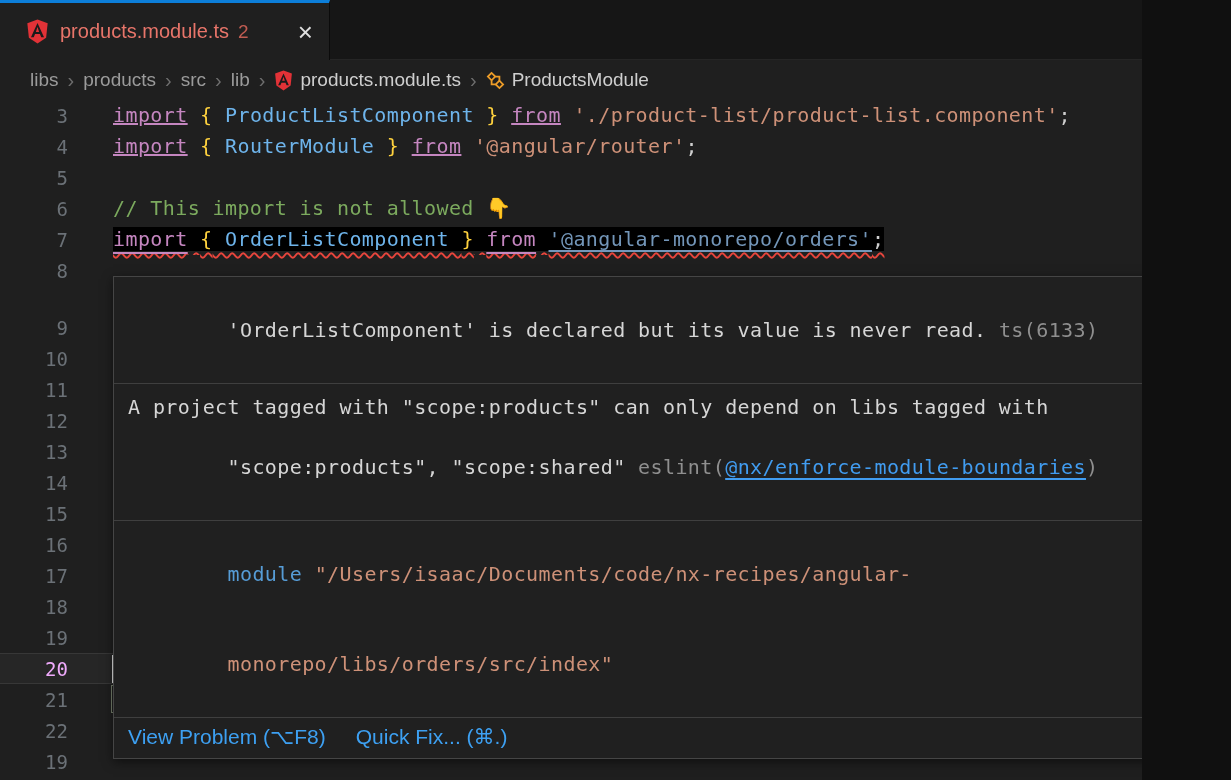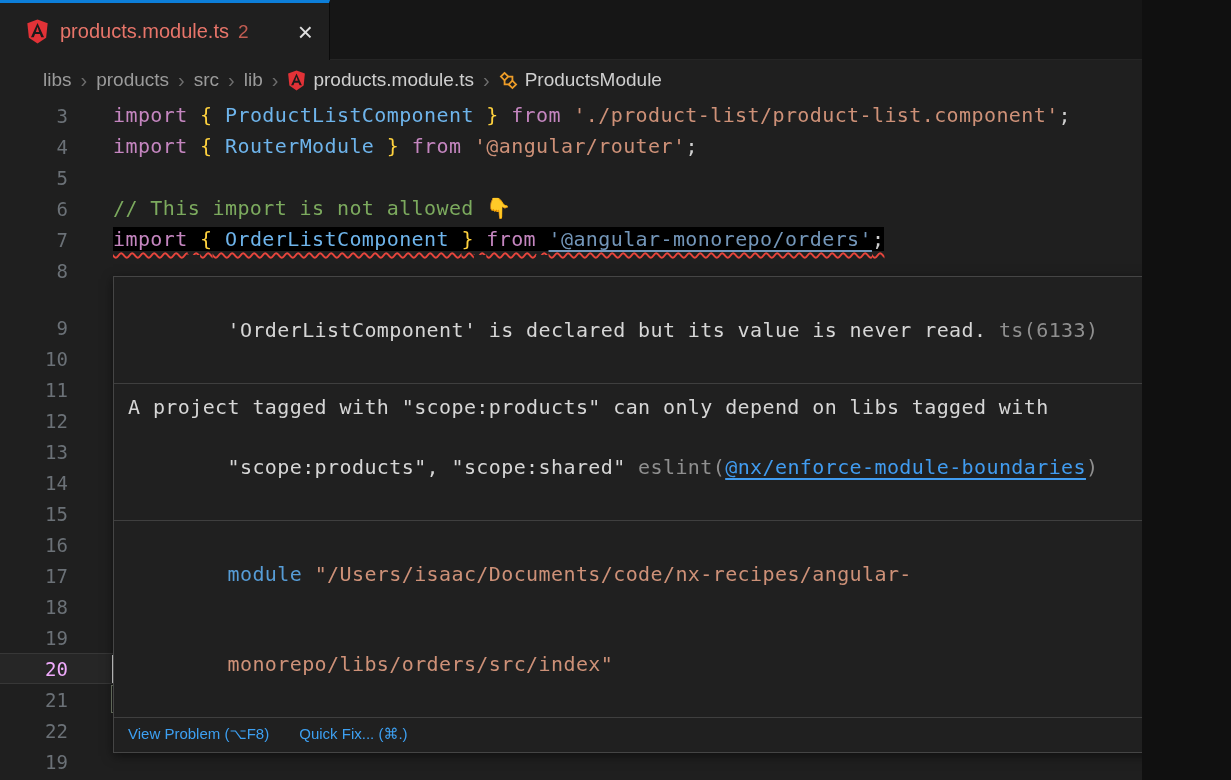--- a/index.html
+++ b/index.html
@@ -11,41 +11,41 @@
   .tab { position:absolute; left:0; top:0; width:330px; height:60px; background:#1f1f1f;
          border-top:3.5px solid #0c7ed9; border-right:1px solid #0b0b0b;
          display:flex; align-items:center; padding:0 16px 0 26px; cursor:pointer; }
   .tab-icon { width:23px; height:25px; margin-right:11px; flex:none; }
   .tab-title { font-size:20px; color:#e8756a; white-space:pre; }
   .tab-count { font-size:19px; color:#c05c52; margin-left:9px; }
   .tab-close { margin-left:auto; font-size:26px; line-height:26px; color:#dedede; cursor:pointer; }
 
   
   .breadcrumb { position:absolute; top:60px; left:0; right:8px; height:40px; background:#1f1f1f;
-                display:flex; align-items:center; padding-left:30px; font-size:19px; color:#9b9b9b;margin-left:13px; }
+                display:flex; align-items:center; padding-left:30px; font-size:19px; color:#9b9b9b; }
   .crumb { display:flex; align-items:center; cursor:pointer; white-space:pre; }
   .crumb.bright { color:#cfcfcf; }
   .crumb-sep { color:#6e6e6e; margin:0 9px; font-size:20px; }
   .crumb-icon { width:19px; height:21px; margin-right:7px; }
 
   
   .editor { position:absolute; top:100px; left:0; right:0; bottom:0;
             font-family:"DejaVu Sans Mono", monospace; font-size:20px; letter-spacing:0.4px; }
   .row { position:relative; height:31px; display:flex; align-items:center; }
   .row.cur { background:rgba(255,255,255,0.035); border-top:1px solid rgba(255,255,255,0.08); border-bottom:1px solid rgba(255,255,255,0.08); }
   .spacer { height:26px; }
   .ln { width:68px; flex:none; text-align:right; color:#6b7177; font-size:19px; letter-spacing:0; user-select:none; }
   .row.cur .ln { color:#f0abfc; }
   .code { padding-left:45px; white-space:pre; color:#cfcfcf; line-height:31px; }
   .guide { position:absolute; top:0; bottom:0; width:1px; background:#383838; }
   .cursor { position:absolute; left:112px; top:1px; width:2.5px; height:28px; background:#e6e6e6; }
   .blame { color:#696969; margin-left:88px; white-space:pre; }
 
   
-  .t-kw  { color:#c586c0; }
+  .t-kw  { color:#c586c0;text-decoration:underline; }
   .t-kwb { color:#569cd6; }
   .t-imp { color:#6eb4eb; }
   .t-prop{ color:#78bee6; }
   .t-cls { color:#4ec9b0; }
   .t-str { color:#ce9178; }
   .t-cmt { color:#7caa5e; }
   .t-b1  { color:#ffd23e; }
   .t-b2  { color:#d670d6; }
   .t-b2m { color:#d670d6; outline:1px solid #77806d; outline-offset:1px; }
   .t-b3  { color:#179fff; }
@@ -59,21 +59,21 @@
            border:1px solid #454545; box-shadow:0 3px 10px rgba(0,0,0,0.5);
            font-family:"DejaVu Sans Mono", monospace; font-size:20px; letter-spacing:0.4px; color:#d6d6d6; }
   .hv-sec { padding:8px 14px; }
   .hv-line { line-height:30px; white-space:pre; }
   .hv-div { height:1px; background:#3f3f3f; }
   .hv-src { color:#8f8f8f; }
   .hv-link { color:#419cf0; text-decoration:underline; text-underline-offset:4px; cursor:pointer; }
   .hv-kw { color:#569cd6; }
   .hv-str { color:#ce9178; }
   .hv-status { display:flex; gap:30px; padding:7px 14px 9px 14px; border-top:1px solid #3f3f3f;
-               font-family:"Liberation Sans", sans-serif; font-size:15px; letter-spacing:0; }
+               font-family:"Liberation Sans", sans-serif; font-size:21px; letter-spacing:0; }
   .hv-action { color:#3da0f2; cursor:pointer; white-space:pre; }
 </style>
 </head>
 <body>
 
 <div class="screen">
 
   <div class="tabbar">
     <div class="tab">
       <span class="tab-icon"><svg viewBox="0 0 24 26" width="100%" height="100%">

